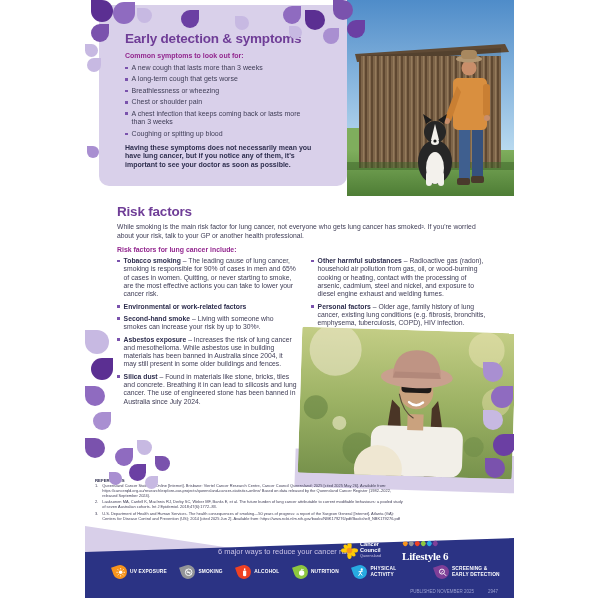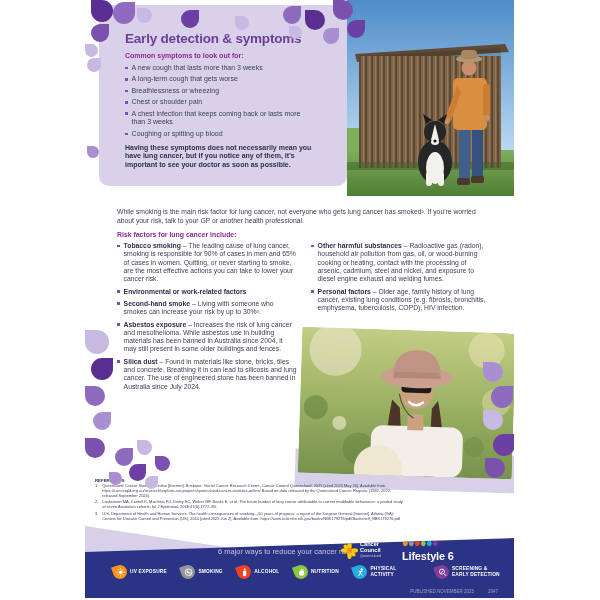--- a/index.html
+++ b/index.html
@@ -50,21 +50,21 @@
   
   .footer-wedge { position:absolute; left:0; top:526px; width:200px; height:30px;
     background:#D8CFE9; clip-path:polygon(0 0, 100% 100%, 0 100%); z-index:3; }
   .footer { position:absolute; left:0; top:538px; width:429px; height:60px;
     background:#2B3384; clip-path:polygon(0 14px, 100% 0, 100% 100%, 0 100%); z-index:4; }
   .tagline { position:absolute; left:133px; top:9px; font-size:7.5px; color:#C9C2E6; }
   .logo { position:absolute; left:256px; top:4px; display:flex; align-items:center; gap:2px; }
   .logo-text { display:flex; flex-direction:column; }
   .logo-text span { font-size:5.6px; font-weight:bold; color:#fff; line-height:5.8px; }
   .logo-text .qld { font-size:3.9px; font-weight:normal; color:#C9C2E6; line-height:4.5px; }
-  .lifestyle { position:absolute; left:317px; top:3px; }
+  .lifestyle { position:absolute; left:317px; top:3px;font-family:Liberation Serif, serif; }
   .dots { display:flex; gap:1.5px; margin-left:1px; }
   .dot { width:4.6px; height:4.6px; border-radius:0 100% 100% 100%; transform:rotate(45deg); }
   .ls-text { font-size:11px; font-weight:bold; color:#fff; letter-spacing:-0.2px; }
   .footer-icons { position:absolute; left:28px; right:12px; top:27px; display:flex;
     justify-content:space-between; align-items:center; }
   .ficon { display:flex; align-items:center; gap:3px; }
   .leaf-badge { width:14px; height:14px; border-radius:0 50% 50% 50%; transform:rotate(-20deg);
     display:flex; align-items:center; justify-content:center; flex:0 0 14px; }
   .leaf-badge svg { transform:rotate(20deg); }
   .flabel { font-size:4.8px; font-weight:bold; color:#fff; line-height:1.15; max-width:50px; letter-spacing:0.2px; }
@@ -187,20 +187,21 @@
         <polygon points="97,124 100,114 91,120" fill="#1c1c1c"></polygon>
         <polygon points="88,124 84,140 92,140" fill="#f3f1ec"></polygon>
         <ellipse cx="88" cy="142" rx="4" ry="3" fill="#f3f1ec"></ellipse>
         <circle cx="88" cy="141" r="1.6" fill="#1c1c1c"></circle>
         <rect x="79" y="172" width="6" height="14" rx="3" fill="#f3f1ec"></rect>
         <rect x="91" y="172" width="6" height="14" rx="3" fill="#f3f1ec"></rect>
       </svg>
     </div>
 
     <section class="risk">
+      <h2>Risk factors</h2>
       <p class="intro">While smoking is the main risk factor for lung cancer, not everyone who gets lung cancer has smoked². If you're worried about your risk, talk to your GP or another health professional.</p>
       <p class="subhead2">Risk factors for lung cancer include:</p>
       <div class="cols">
         <div class="col">
           <div class="rb">
               <span class="mk"></span>
               <p class="tx"><b>Tobacco smoking</b> <span>– The leading cause of lung cancer, smoking is responsible for 90% of cases in men and 65% of cases in women. Quitting, or never starting to smoke, are the most effective actions you can take to lower your cancer risk.</span></p>
             </div>
           <div class="rb">
               <span class="mk"></span>

